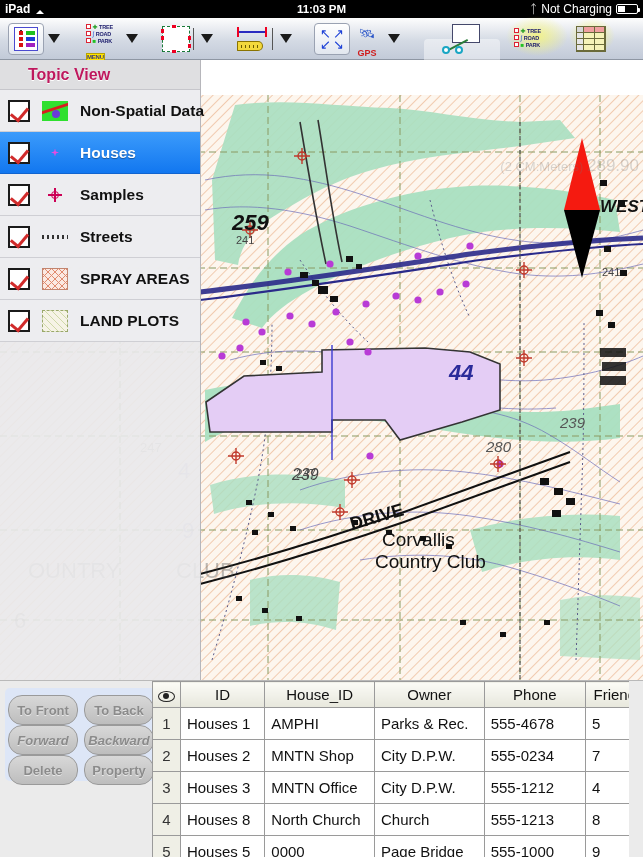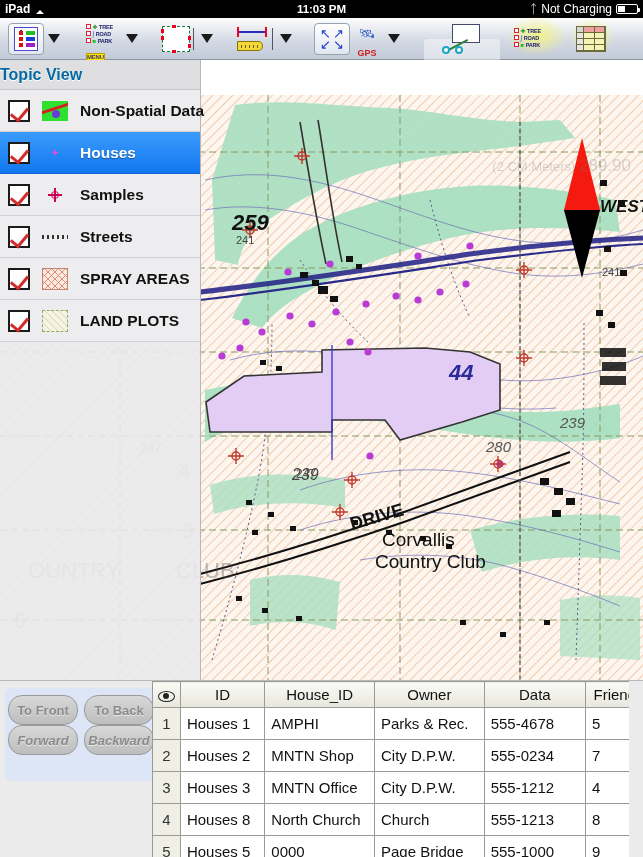--- a/index.html
+++ b/index.html
@@ -143,22 +143,22 @@
   .mapcanvas{ position:absolute; inset:0; }
 
   
   .sidebar{
     position:absolute; top:60px; left:0; width:201px; height:620px;
     background:rgba(233,233,235,.90);
     border-right:1px solid #b6b6bb;
     z-index:5;
   }
   .sidebar-title{
-    height:30px; line-height:30px; padding-left:0;
-    font-size:16px; color:#0369a1; font-weight:bold;
+    height:30px; line-height:30px; padding-left:28px;
+    font-size:16px; color:#be185d; font-weight:bold;
     background:rgba(221,221,224,.92);
     border-bottom:1px solid #c6c6cb;
     text-shadow:0 1px 0 #fff;
   }
   .layer-row{
     height:42px; display:flex; align-items:center; gap:10px; padding-left:8px;
     border-bottom:1px solid #cfcfd4;
     background:rgba(238,238,240,.86);
   }
   .layer-row.selected{
@@ -254,21 +254,21 @@
     display:inline-block;width:17px;height:11px;border:1.5px solid #222;border-radius:50% 50%;
     position:relative; vertical-align:middle;
   }
   .eye:after{
     content:"";position:absolute;left:4.5px;top:1.5px;width:6px;height:6px;border-radius:50%;background:#222;
   }
   .col-id{width:80px;} .col-hid{width:104px;} .col-own{width:104px;}
   .col-ph{width:96px;} .col-fr{width:92px;}
 
   .scalewm{
-    position:absolute; right:12px; top:96px; text-align:right;
+    position:absolute; right:4px; top:96px; text-align:right;
     color:rgba(120,120,120,.28); font-size:13px; pointer-events:none;
     z-index:3;
   }
   .scalewm .big{ font-size:17px; }
 </style>
 </head>
 <body>
 
 <div id="app">
 
@@ -712,33 +712,37 @@
     <div class="btnpanel">
       <div class="hl"></div>
       <div class="btnrow r1">
         <div class="gbtn">To Front</div>
         <div class="gbtn">To Back</div>
       </div>
       <div class="btnrow r2">
         <div class="gbtn">Forward</div>
         <div class="gbtn">Backward</div>
       </div>
+      <div class="btnrow r3">
+        <div class="gbtn">Delete</div>
+        <div class="gbtn">Property</div>
+      </div>
     </div>
 
     <div class="tablewrap">
       <table class="grid">
         <thead>
           <tr>
             <th class="eyecol">
               <span class="eye"></span>
             </th>
             <th class="col-id">ID</th>
             <th class="col-hid">House_ID</th>
             <th class="col-own">Owner</th>
-            <th class="col-ph">Data</th>
+            <th class="col-ph">Phone</th>
             <th class="col-fr">Friendliness</th>
           </tr>
         </thead>
         <tbody>
           <tr>
             <td class="rownum">1</td>
             <td>Houses 1</td>
             <td>AMPHI</td>
             <td>Parks &amp; Rec.</td>
             <td>555-4678</td>

